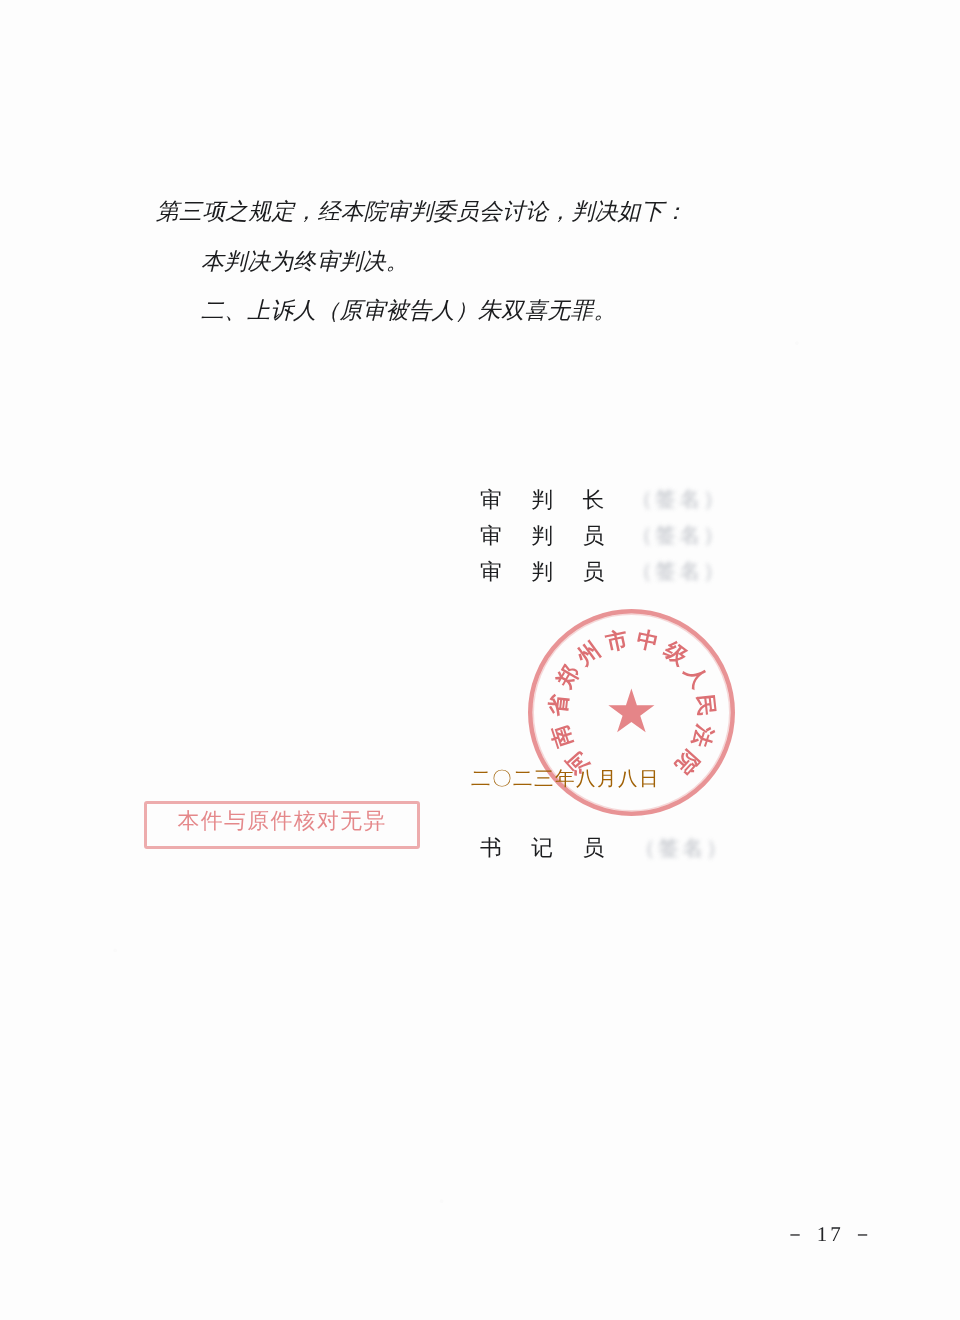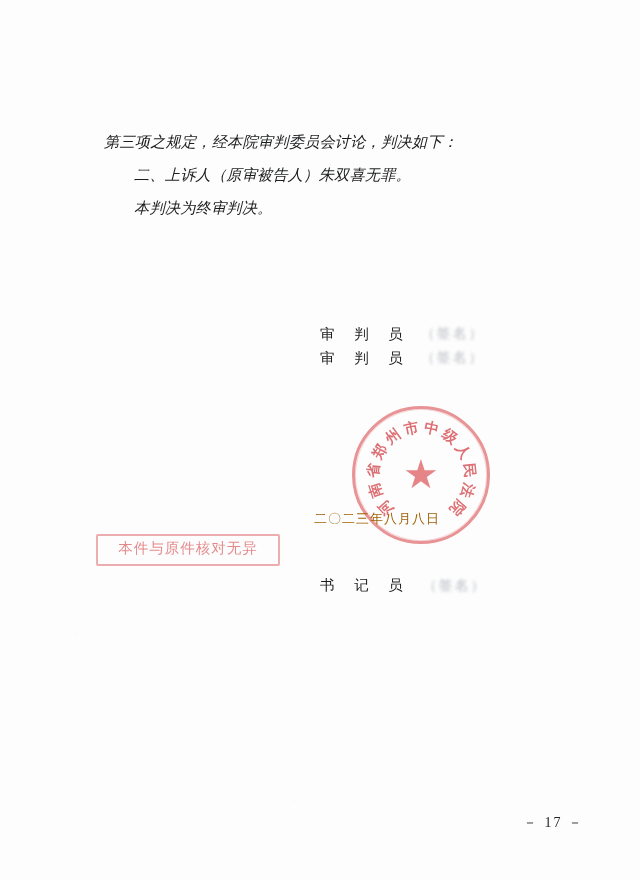--- a/index.html
+++ b/index.html
@@ -147,21 +147,20 @@
   }
 
   .clerk-row {
     position: absolute;
     left: 320px;
     top: 556px;
     font-size: 14.5px;
     display: flex;
     align-items: center;
     color: #1b1c1e;
-    margin-top: 20px;
   }
   .clerk-label { letter-spacing: 8px; white-space: nowrap; }
   .clerk-name {
     margin-left: 12px;
     color: #9ea3ad;
     filter: blur(1.5px);
     opacity: 0.75;
     font-size: 14px;
     letter-spacing: 2px;
   }
@@ -176,25 +175,29 @@
   }
 </style>
 </head>
 <body>
 
 <div class="page">
   <div class="paper-noise"></div>
 
   <div class="body-text">
     <p class="para">第三项之规定，经本院审判委员会讨论，判决如下：</p>
+    <p class="para indent-1">本判决为终审判决。</p>
     <p class="para indent-1">二、上诉人（原审被告人）朱双喜无罪。</p>
-    <p class="para indent-1">本判决为终审判决。</p>
   </div>
 
   <div class="sig-block">
+    <div class="sig-row">
+      <span class="sig-label">审 判 长</span>
+      <span class="sig-name">（签名）</span>
+    </div>
     <div class="sig-row">
       <span class="sig-label">审 判 员</span>
       <span class="sig-name">（签名）</span>
     </div>
     <div class="sig-row">
       <span class="sig-label">审 判 员</span>
       <span class="sig-name">（签名）</span>
     </div>
   </div>
 

